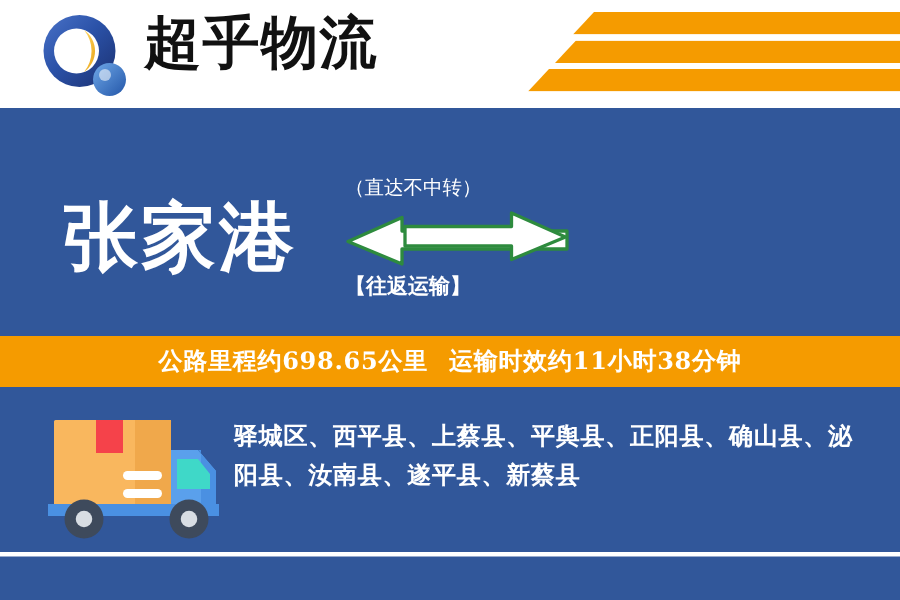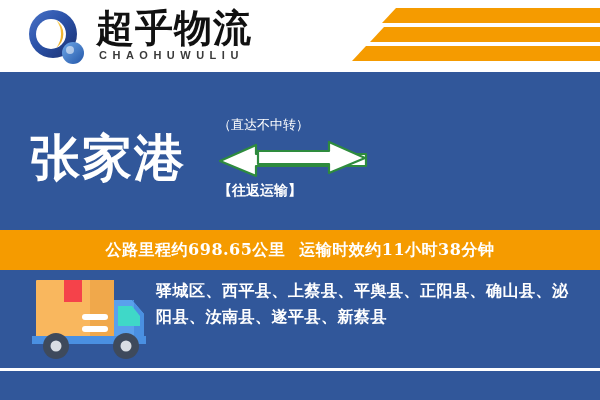--- a/index.html
+++ b/index.html
@@ -44,21 +44,21 @@
     clip-path:polygon(14px 0,100% 0,100% 100%,0 100%); }
 
   
   #body-blue{
     position:absolute;left:0;top:72px;width:600px;height:328px;
     background:#31579A;
   }
 
   
   #route{
-    position:absolute;left:0;top:50px;width:572px;height:110px;
+    position:absolute;left:12px;top:50px;width:572px;height:110px;
   }
   .city{
     position:absolute;top:0;
     font-family:"DejaVu Serif","Liberation Serif",serif;
     font-size:50px;font-weight:bold;color:#ffffff;
     letter-spacing:2px;line-height:72px;white-space:nowrap;
   }
   #city-origin{ left:30px; }
   #city-dest{ left:362px; }
 
@@ -72,21 +72,21 @@
   }
   #arrow-svg{ position:absolute;left:0;top:24px; }
   #note-roundtrip{
     position:absolute;left:0;top:66px;width:150px;text-align:left;
     font-family:"DejaVu Sans","Liberation Sans",sans-serif;
     font-size:14px;font-weight:bold;color:#ffffff;white-space:nowrap;
   }
 
   
   #info-bar{
-    position:absolute;left:0;top:158px;width:600px;height:40px;
+    position:absolute;left:0;top:152px;width:600px;height:34px;
     background:#F59B00;
     display:flex;align-items:center;justify-content:center;
   }
   #info-bar-inner{
     font-family:"DejaVu Serif","Liberation Serif",serif;
     font-size:16px;font-weight:bold;color:#ffffff;
     white-space:nowrap;letter-spacing:0.5px;
   }
   #info-distance{ margin-right:14px; }
 
@@ -131,21 +131,20 @@
         </defs>
         <circle cx="27" cy="26" r="24" fill="url(#gRing)"></circle>
         <circle cx="25" cy="26" r="15" fill="#ffffff"></circle>
         <path d="M30 12 A17 17 0 0 1 30 40 A22 22 0 0 0 30 12 Z" fill="url(#gMoon)"></path>
         <circle cx="47" cy="45" r="11" fill="url(#gDot)"></circle>
         <circle cx="44" cy="42" r="4" fill="#ffffff" opacity="0.55"></circle>
       </svg>
     </div>
 
     <div id="logo-text-cn">超乎物流</div>
-    <div id="logo-text-en">CHAOHUWULIU</div>
 
     <div id="stripe1" class="stripe"></div>
     <div id="stripe2" class="stripe"></div>
     <div id="stripe3" class="stripe"></div>
   </div>
 
   <div id="body-blue">
 
     <div id="route">
 

